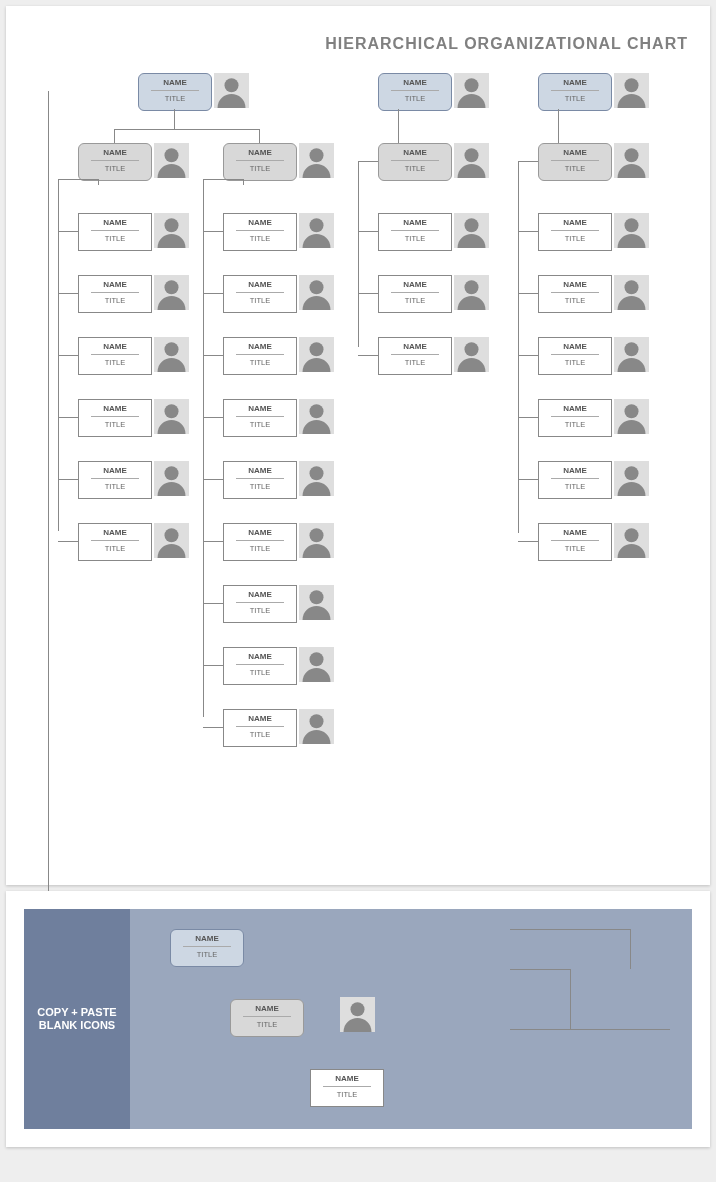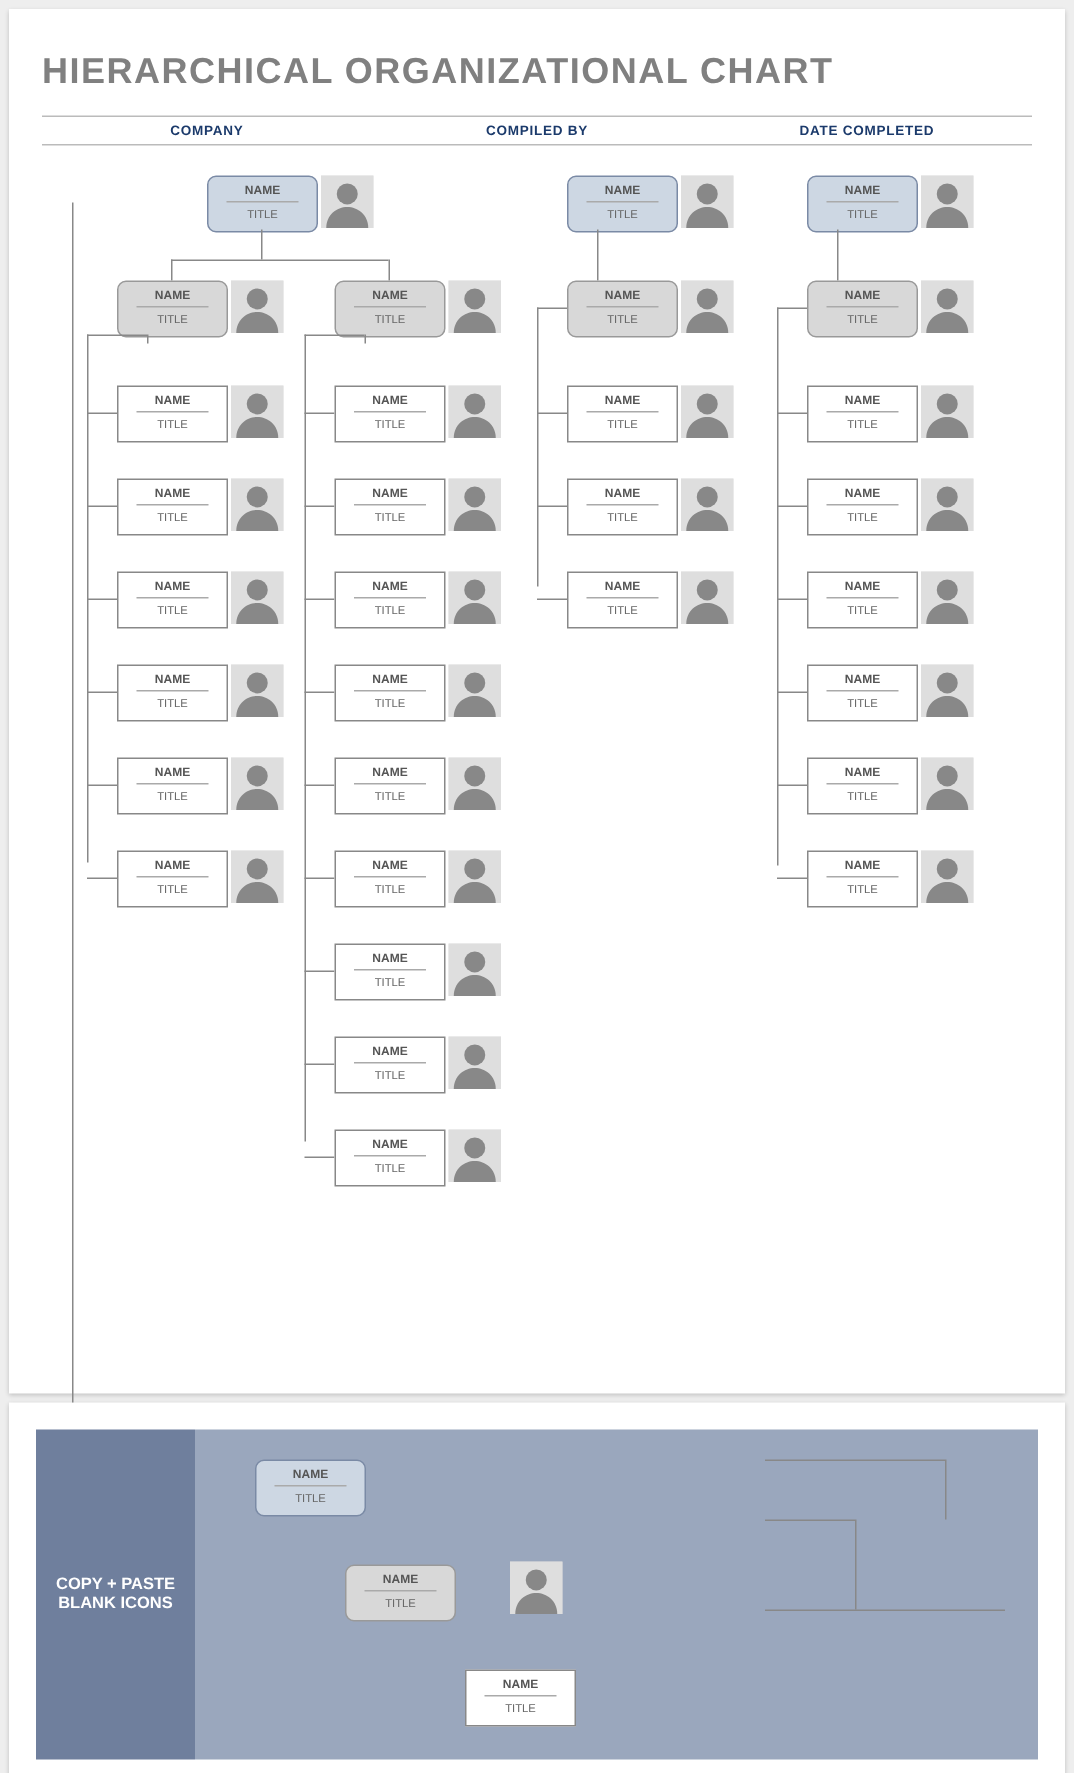--- a/index.html
+++ b/index.html
@@ -1,18 +1,18 @@
 <!DOCTYPE html>
 <html><head>
 <meta charset="utf-8">
 <style>
   html,body{margin:0;padding:0;background:#eeeeee;font-family:Arial,Helvetica,sans-serif;}
   .stage{width:716px;margin:0 auto;background:#eeeeee;}
   .page{background:#ffffff;margin:6px;padding:28px 22px 22px 22px;box-shadow:0 1px 3px rgba(0,0,0,.2);position:relative;}
-  .title{font-family:"Arial Black","Segoe UI",sans-serif;font-weight:900;color:#808080;letter-spacing:1px;font-size:24px;line-height:1.2;}
+  .title{font-family:"Arial Black","Segoe UI",sans-serif;font-weight:900;color:#808080;letter-spacing:1px;font-size:16px;line-height:1.2;text-align:right;}
   .hdr-row{display:flex;margin-top:14px;border-top:1px solid #bbb;border-bottom:1px solid #bbb;padding:4px 0;}
   .hdr-cell{flex:1;text-align:center;font-size:9px;font-weight:bold;color:#1b3a6b;letter-spacing:.5px;}
   .canvas{position:relative;height:810px;}
   .node{position:absolute;width:72px;height:36px;border:1px solid #888;text-align:center;font-size:8px;color:#555;background:#fff;}
   .node.blue{background:#cdd7e3;border-radius:6px;border:1px solid #7a8aa5;}
   .node.grey{background:#d8d8d8;border-radius:6px;border:1px solid #999;}
   .node .n{display:block;padding-top:4px;font-weight:600;}
   .node .underline{display:block;margin:2px 12px 0 12px;border-bottom:1px solid #aaa;height:1px;}
   .node .t{display:block;padding-top:3px;font-size:7.5px;color:#666;}
   .avatar{position:absolute;width:35px;height:35px;background:#dedede;}
@@ -27,25 +27,20 @@
   .board{flex:1;background:#9aa7bd;position:relative;}
 </style>
 </head>
 <body>
 
 <div class="stage">
 
   <div class="page">
     <div class="title">
       <span>HIERARCHICAL ORGANIZATIONAL CHART</span><br>
-    </div>
-    <div class="hdr-row">
-      <div class="hdr-cell">COMPANY</div>
-      <div class="hdr-cell">COMPILED BY</div>
-      <div class="hdr-cell">DATE COMPLETED</div>
     </div>
 
     <div class="canvas" id="canvas">
         <div class="node blue" style="left: 110px; top: 20px;">
           <span class="n">NAME</span>
           <span class="underline"></span>
           <span class="t">TITLE</span>
         </div>
         <div class="avatar" style="left: 186px; top: 20px;"><svg viewBox="0 0 40 40">
             <rect width="40" height="40" fill="#dedede"></rect>

